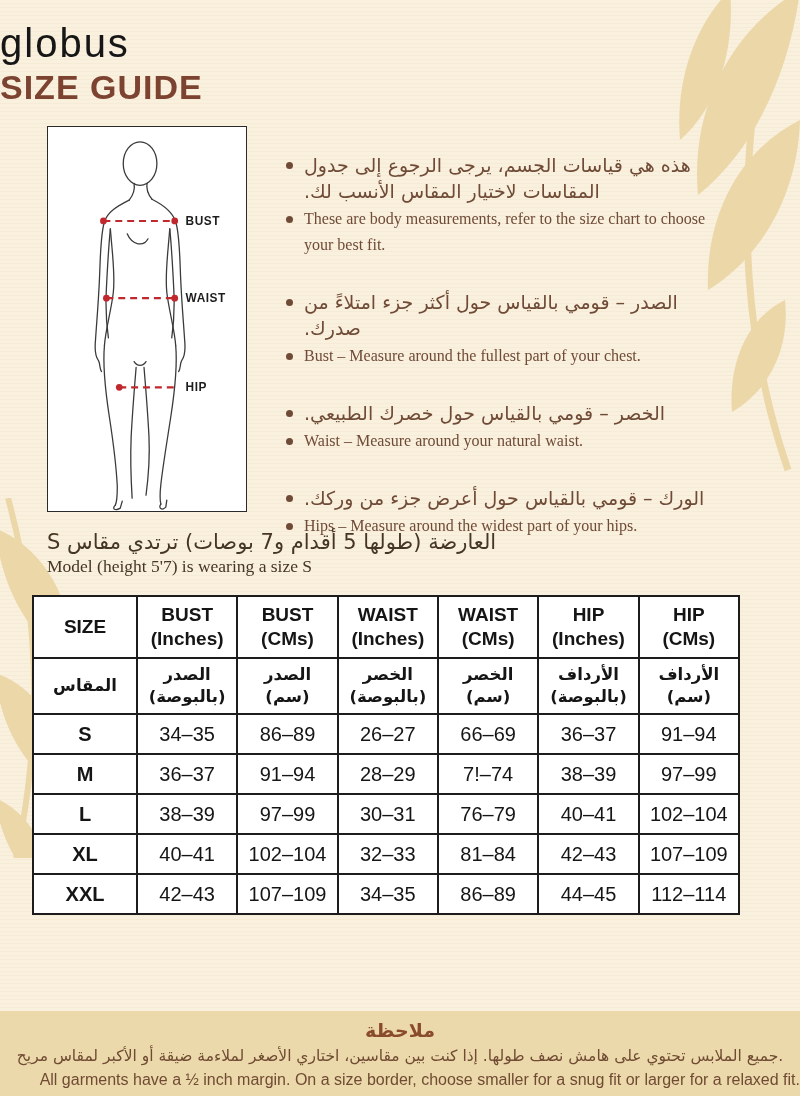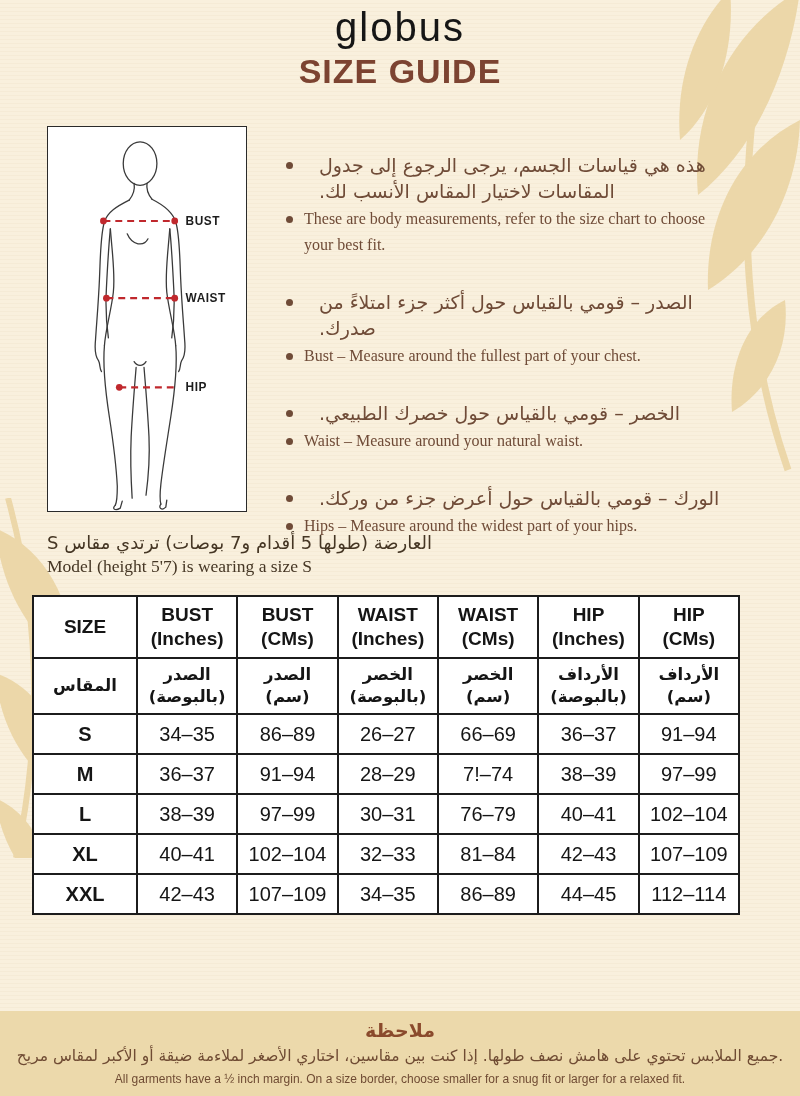--- a/index.html
+++ b/index.html
@@ -9,44 +9,44 @@
     background-color:#f9f0dd;
     background-image:repeating-linear-gradient(0deg, rgba(214,192,150,0.10) 0px, rgba(214,192,150,0.10) 1px, transparent 1px, transparent 4px);
     font-family:"Liberation Sans","DejaVu Sans",sans-serif;
   }
   .decor{position:absolute;z-index:0;pointer-events:none;}
   .decor-tr{top:0;right:0;}
   .decor-bl{top:498px;left:0;}
   .content{position:relative;z-index:1;}
 
   
-  .header{text-align:center;padding-top:4px;}
+  .header{text-align:left;padding-top:20px;}
   .logo{font-size:40px;font-weight:500;letter-spacing:2px;color:#161616;line-height:46px;}
   .title{font-size:34px;font-weight:700;letter-spacing:1px;color:#7c4331;line-height:38px;margin-top:2px;}
 
   
   .figure-box{
     position:absolute;left:47px;top:126px;width:200px;height:386px;
     background:#ffffff;border:1.6px solid #2a2a2a;box-sizing:border-box;
   }
   .figure-box svg{display:block;width:100%;height:100%;}
 
   
   .instruction-list{position:absolute;left:286px;top:152px;width:448px;}
   .bullet-group + .bullet-group{margin-top:31px;}
   .bullet-line{display:flex;gap:11px;align-items:flex-start;}
   .bullet-line + .bullet-line{margin-top:2px;}
   .dot{width:7px;height:7px;border-radius:50%;background:#6f4b37;margin-top:10px;flex:none;}
   .bullet-line .txt{font-size:19px;line-height:26px;color:#6f4b37;flex:1;}
-  .bullet-line.ar .txt{font-family:"DejaVu Sans",sans-serif;direction:rtl;text-align:left;margin-left:15px;}
+  .bullet-line.ar .txt{font-family:"DejaVu Sans",sans-serif;direction:rtl;text-align:left;}
   .bullet-line.en .txt{font-family:"Liberation Serif","DejaVu Serif",serif;font-size:16px;}
 
   
   .model-note{position:absolute;left:47px;top:531px;color:#453624;}
-  .model-ar{font-family:"DejaVu Sans",sans-serif;direction:rtl;text-align:left;font-size:18px;line-height:23px;}
+  .model-ar{font-family:"DejaVu Sans",sans-serif;direction:rtl;text-align:left;font-size:21px;line-height:23px;}
   .model-en{font-family:"Liberation Serif","DejaVu Serif",serif;font-size:17.5px;line-height:24px;}
 
   
   .size-table{
     position:absolute;left:32px;top:595px;width:708px;
     border-collapse:collapse;table-layout:fixed;background:#ffffff;
   }
   .size-table th,.size-table td{
     border:2px solid #1c1c1c;text-align:center;vertical-align:middle;
     background:#ffffff;color:#151515;padding:0 2px;box-sizing:border-box;
@@ -58,21 +58,21 @@
   .size-table tbody td.sizecol{font-weight:700;}
 
   
   .note-box{
     position:absolute;left:0;top:1011px;width:800px;height:111px;
     background:#ecd9ab;text-align:center;box-sizing:border-box;padding-top:7px;
   }
   .note-title-ar{font-family:"DejaVu Sans",sans-serif;font-size:19px;font-weight:700;color:#8a4a2c;line-height:25px;}
   .note-title-en{font-size:20px;font-weight:700;color:#8a4a2c;line-height:26px;}
   .note-body-ar{font-family:"DejaVu Sans",sans-serif;font-size:15.5px;color:#6f4b33;line-height:23px;margin-top:2px;}
-  .note-body-en{font-size:12px;color:#6f4b33;line-height:23px;}
+  .note-body-en{font-size:16px;color:#6f4b33;line-height:23px;text-align:right;}
 </style>
 </head>
 <body>
 
 <div class="page">
 
   <svg class="decor decor-tr" width="220" height="500" viewBox="0 0 220 500">
     <g fill="#ecd7a9" stroke="none">
       <path d="M208,470 C170,360 150,220 186,20" fill="none" stroke="#ecd7a9" stroke-width="7"></path>
       <path d="M220,-10 C150,30 110,110 118,195 C175,150 210,70 220,-10 Z"></path>

